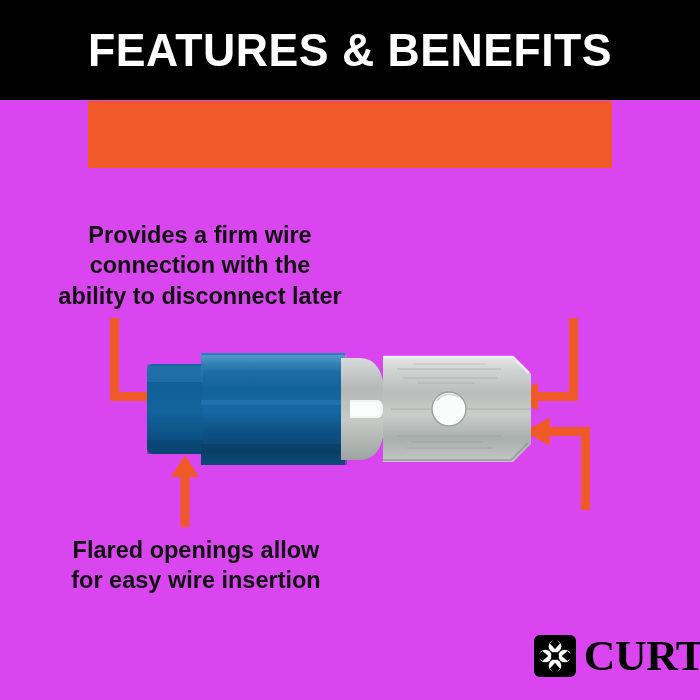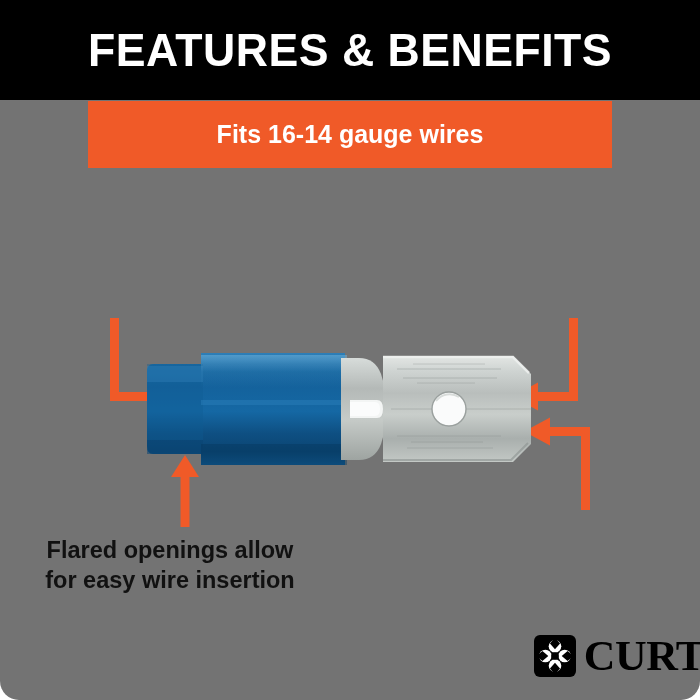--- a/index.html
+++ b/index.html
@@ -13,22 +13,21 @@
     height: 700px;
     overflow: hidden;
     font-family: "Liberation Sans", sans-serif;
     -webkit-font-smoothing: antialiased;
   }
 
   #infographic {
     position: relative;
     width: 700px;
     height: 700px;
-    background: #737373;
-    border-radius: 19px;
+    background: #d946ef;
   }
 
   
   .header-bar {
     position: absolute;
     left: 0;
     top: 0;
     width: 700px;
     height: 100px;
     background: #000000;
@@ -82,21 +81,21 @@
     position: absolute;
     color: #111111;
     font-size: 23.5px;
     font-weight: bold;
     line-height: 1.29;
     text-align: center;
     white-space: pre-line;
   }
   .callout-tl { left: 22px;  top: 220px; width: 356px; }
   .callout-tr { left: 424px; top: 220px; width: 262px; }
-  .callout-bl { left: 0;  top: 535px; width: 340px; }
+  .callout-bl { left: 26px;  top: 535px; width: 340px; }
   .callout-br { left: 432px; top: 508px; width: 250px; }
 
   
   .arrow-svg {
     position: absolute;
     overflow: visible;
   }
   .arrow-tl { left: 110px; top: 318px; }
   .arrow-tr { left: 508px; top: 318px; }
   .arrow-bl { left: 168px; top: 455px; }
@@ -137,22 +136,24 @@
 </style>
 </head>
 <body>
 
 <div id="infographic">
 
   <div class="header-bar"></div>
   <div class="header-title">FEATURES &amp; BENEFITS</div>
 
   <div class="subtitle-band"></div>
-  <div class="subtitle-text">Fits 16-14 gauge wires</div>
-
+
+  <div class="callout callout-tl">Provides a firm wire
+connection with the
+ability to disconnect later</div>
 
 
   <div class="callout callout-bl">Flared openings allow
 for easy wire insertion</div>
 
 
   <svg class="arrow-svg arrow-tl" width="70" height="90" viewBox="0 0 70 90">
     <path d="M4.5 0 L4.5 78.5 L44 78.5" fill="none" stroke="#F05A28" stroke-width="9"></path>
     <path d="M40 64.5 L66 78.5 L40 92.5 Z" fill="#F05A28"></path>
   </svg>

